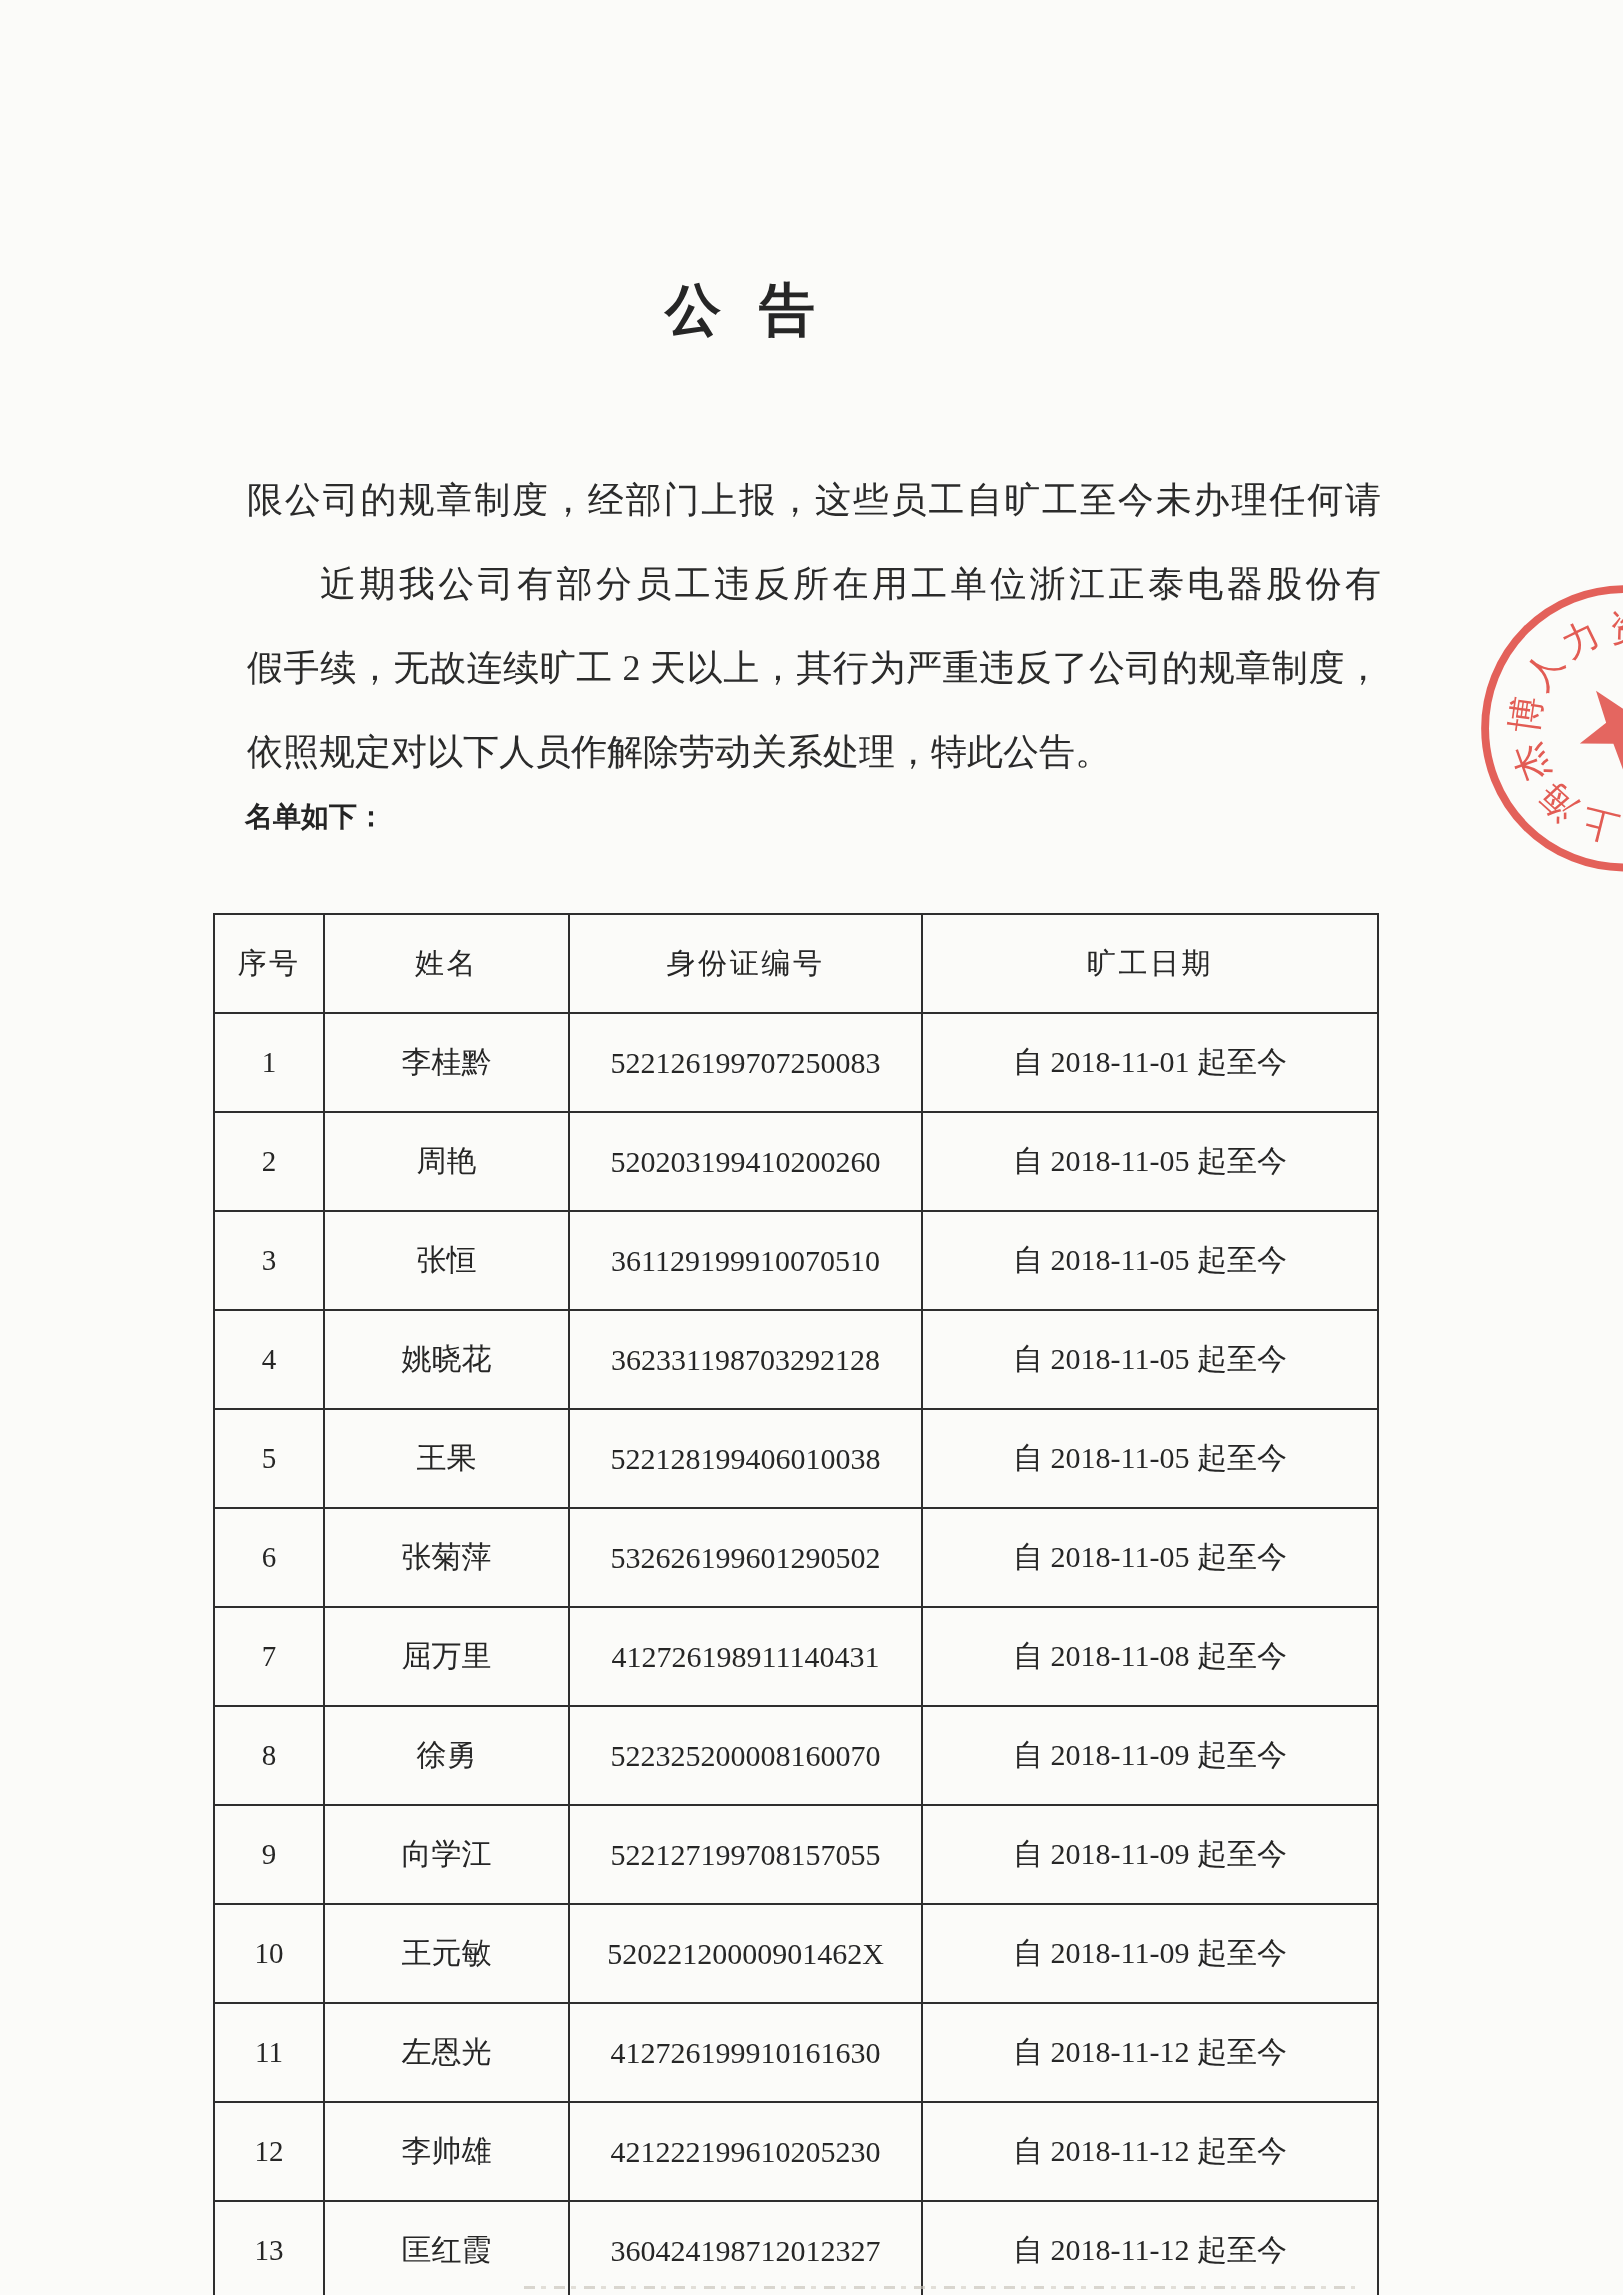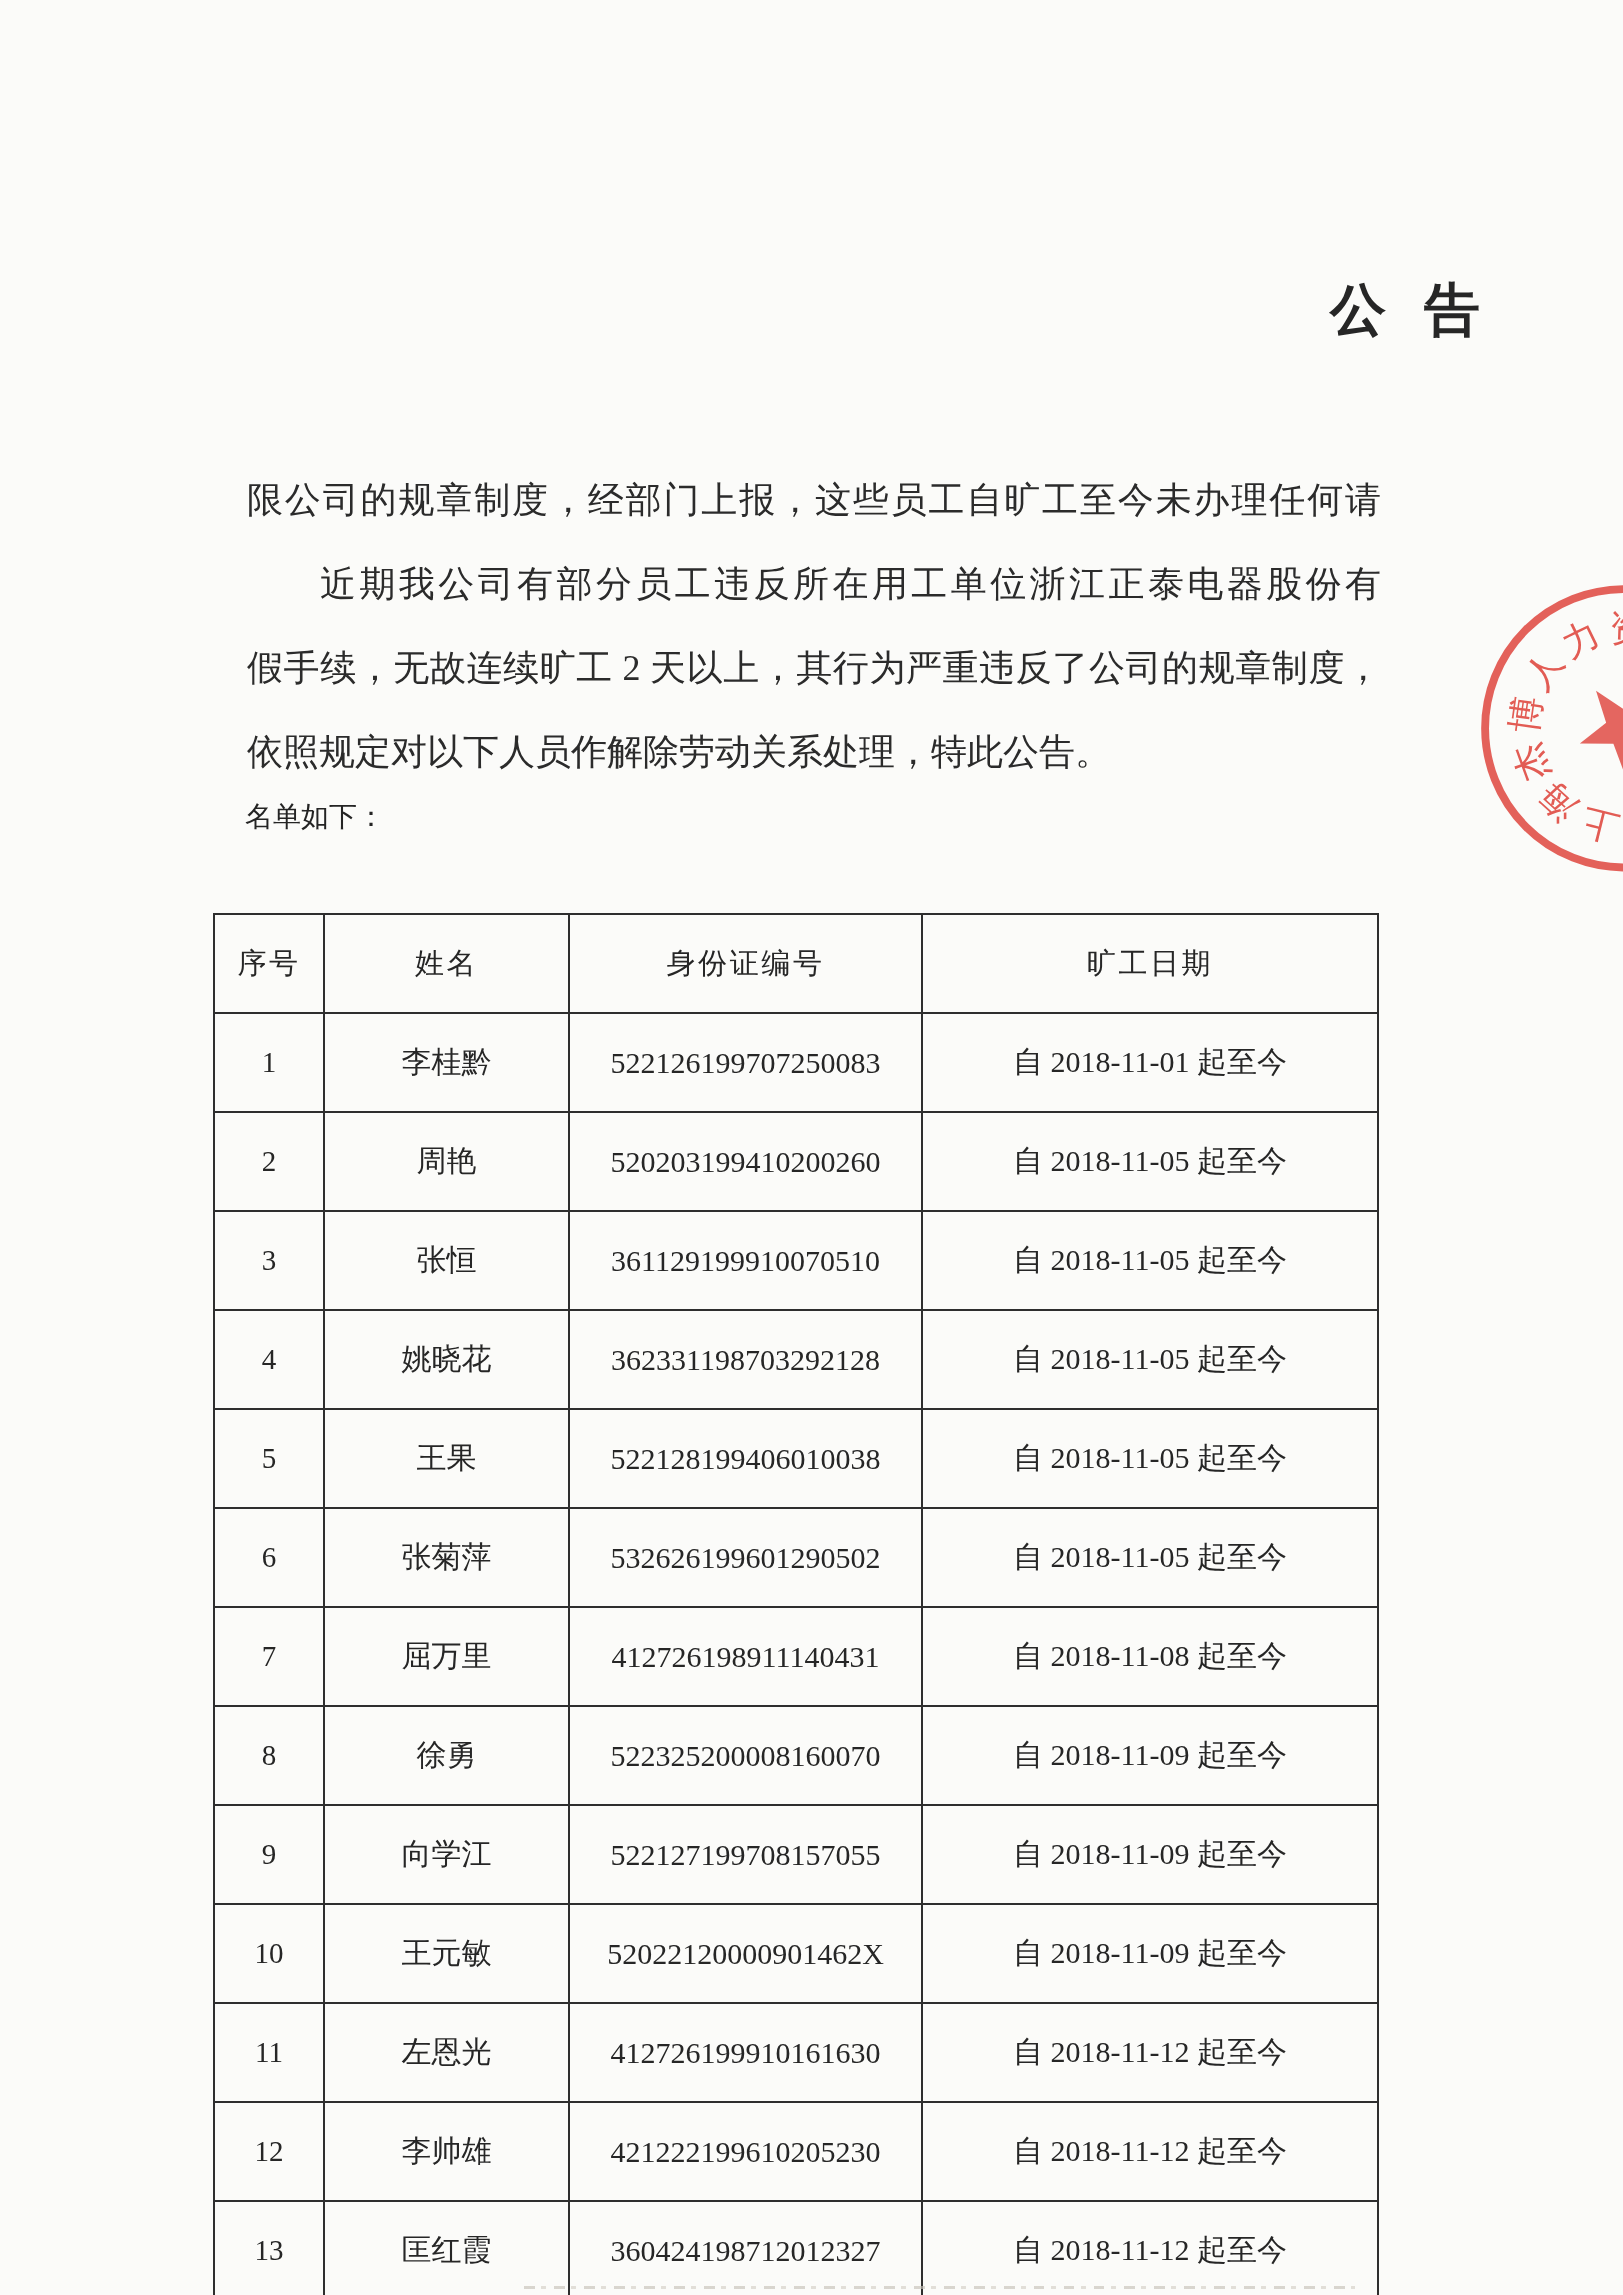--- a/index.html
+++ b/index.html
@@ -9,21 +9,21 @@
     font-family:"Liberation Serif","DejaVu Serif",serif;
     color:#2b2b2b;
     position:relative;
     overflow:hidden;
   }
   .page{position:absolute;inset:0;}
 
   .title{
     position:absolute;
     top:278px;left:0;width:1480px;
-    text-align:right;
+    text-align:center;
     font-size:56px;line-height:65px;
     font-weight:bold;
     letter-spacing:38px;
     margin:0;
     color:#262626;
   }
   .title span{margin-right:-38px;}
 
   .paragraph{
     position:absolute;
@@ -38,21 +38,21 @@
     height:84px;
     overflow:hidden;
   }
   .paragraph .pline.first{text-indent:73px;}
   .paragraph .pline.last{text-align-last:left;}
 
   .list-label{
     position:absolute;
     left:245px;top:797px;
     font-size:28px;line-height:39px;
-    font-weight:normal;
+    font-weight:bold;
     color:#242424;
   }
 
   table.roster{
     position:absolute;
     left:213px;top:913px;
     width:1164px;
     border-collapse:collapse;
     table-layout:fixed;
     font-size:30px;

